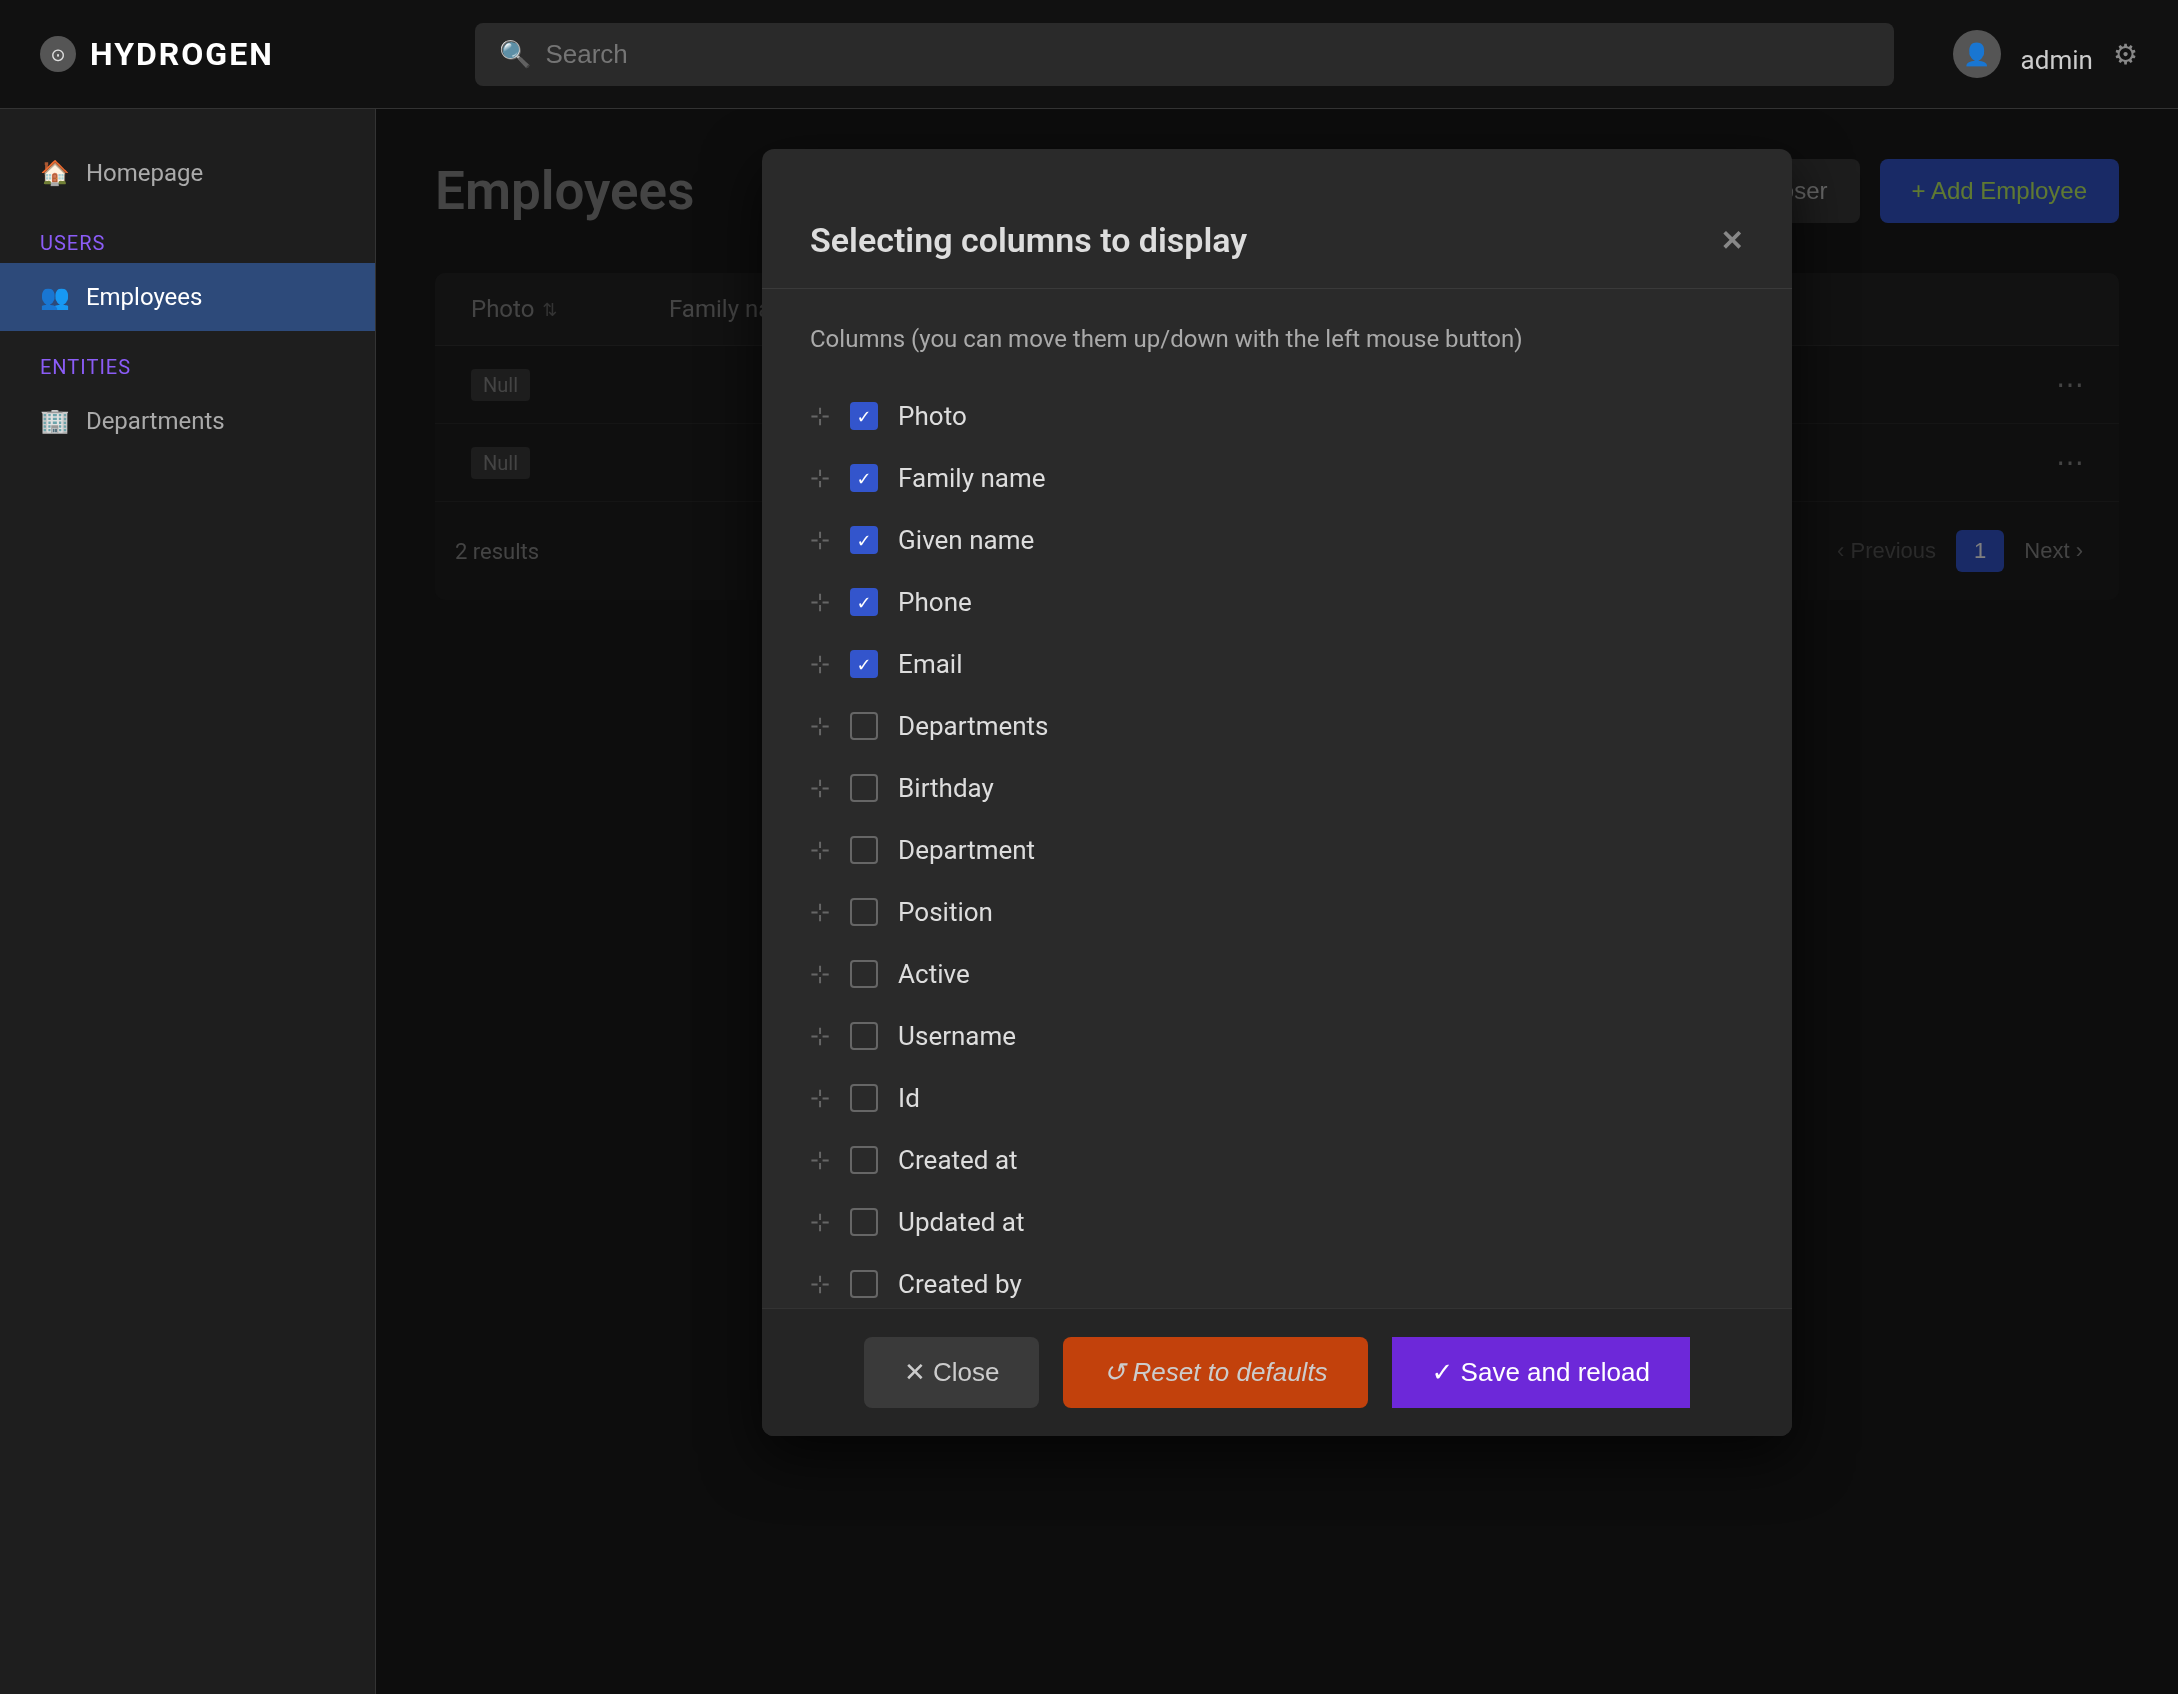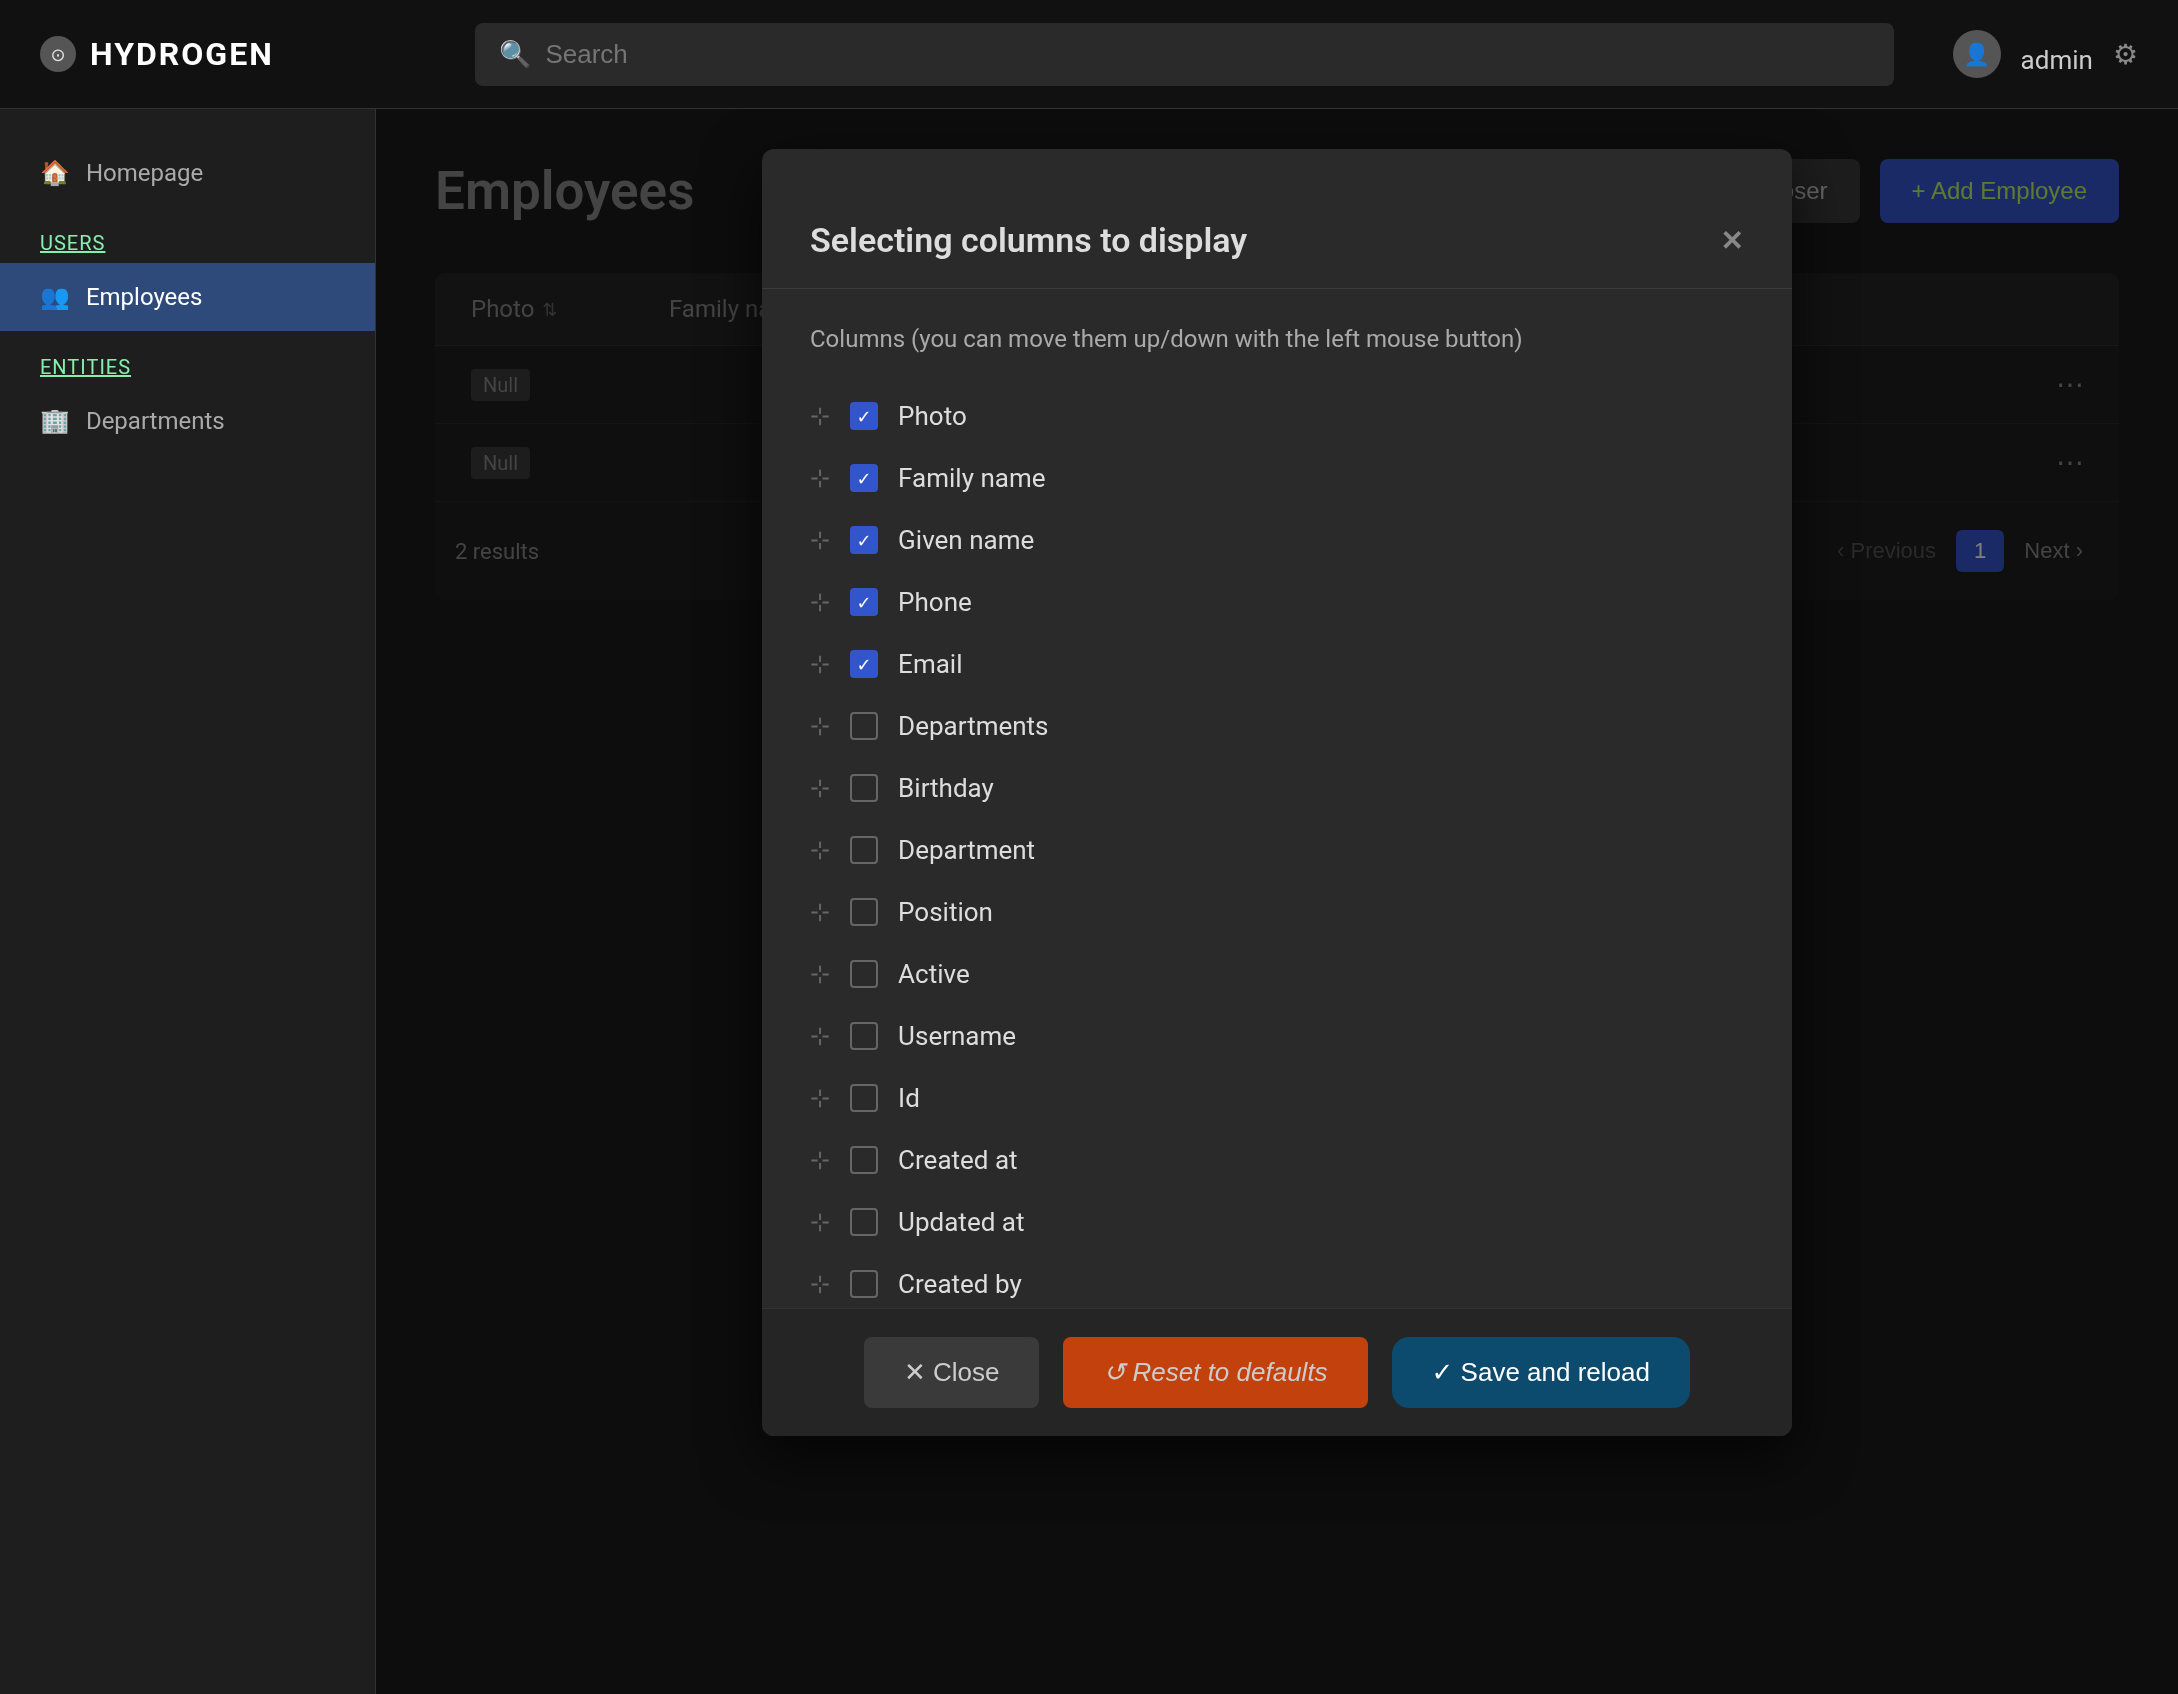--- a/index.html
+++ b/index.html
@@ -104,25 +104,24 @@
       color: #aaa;
       cursor: pointer;
       border-radius: 0;
     }
     .sidebar-item.active {
       background: #2d4a7a;
       color: #fff;
     }
     .sidebar-section {
       font-size: 20px;
-      color: #86efac;
+      color: #8b5cf6;
       padding: 24px 40px 8px;
       letter-spacing: 1px;
       text-transform: uppercase;
-      text-decoration: underline;
     }
     .sidebar-icon { font-size: 24px; }
 
     
     .content {
       flex: 1;
       padding: 50px 59px;
       overflow: auto;
       position: relative;
     }
@@ -342,24 +341,24 @@
       background: #c2410c;
       color: #ccc;
       border: none;
       border-radius: 8px;
       padding: 20px 40px;
       font-size: 26px;
       cursor: pointer;
       display: flex; align-items: center; gap: 10px; font-style: italic;
     }
     .btn-save {
-      background: #0c4a6e;
+      background: #6d28d9;
       color: #fff;
       border: none;
-      border-radius: 17px;
+      border-radius: 0;
       padding: 20px 40px;
       font-size: 26px;
       cursor: pointer;
       display: flex; align-items: center; gap: 10px;
     }
   </style>
 </head>
 <body>
 
 <div class="topbar">

